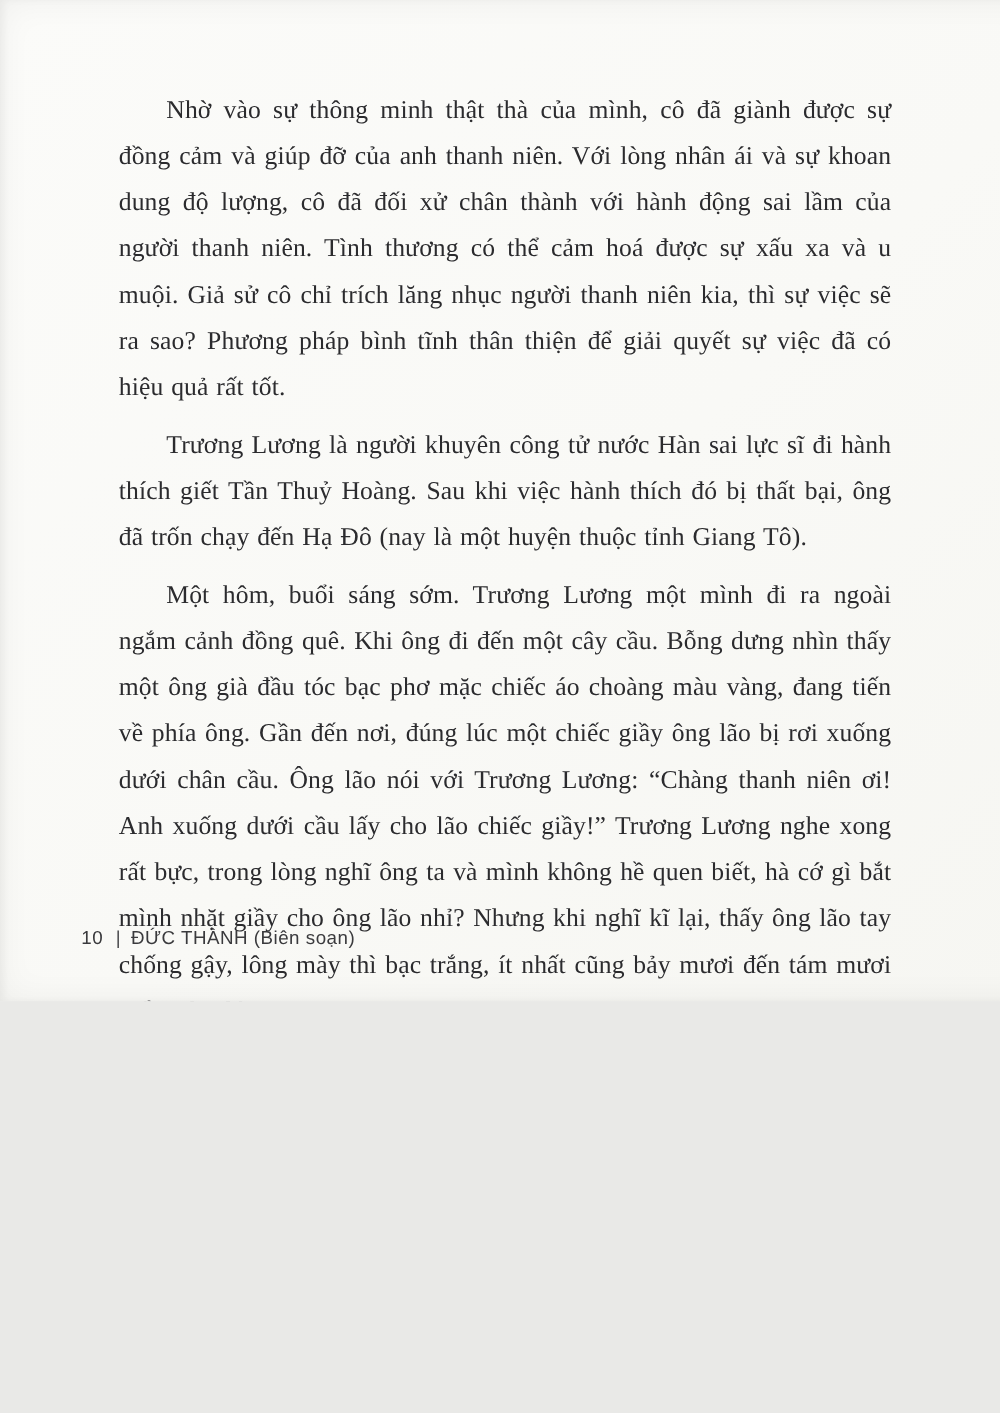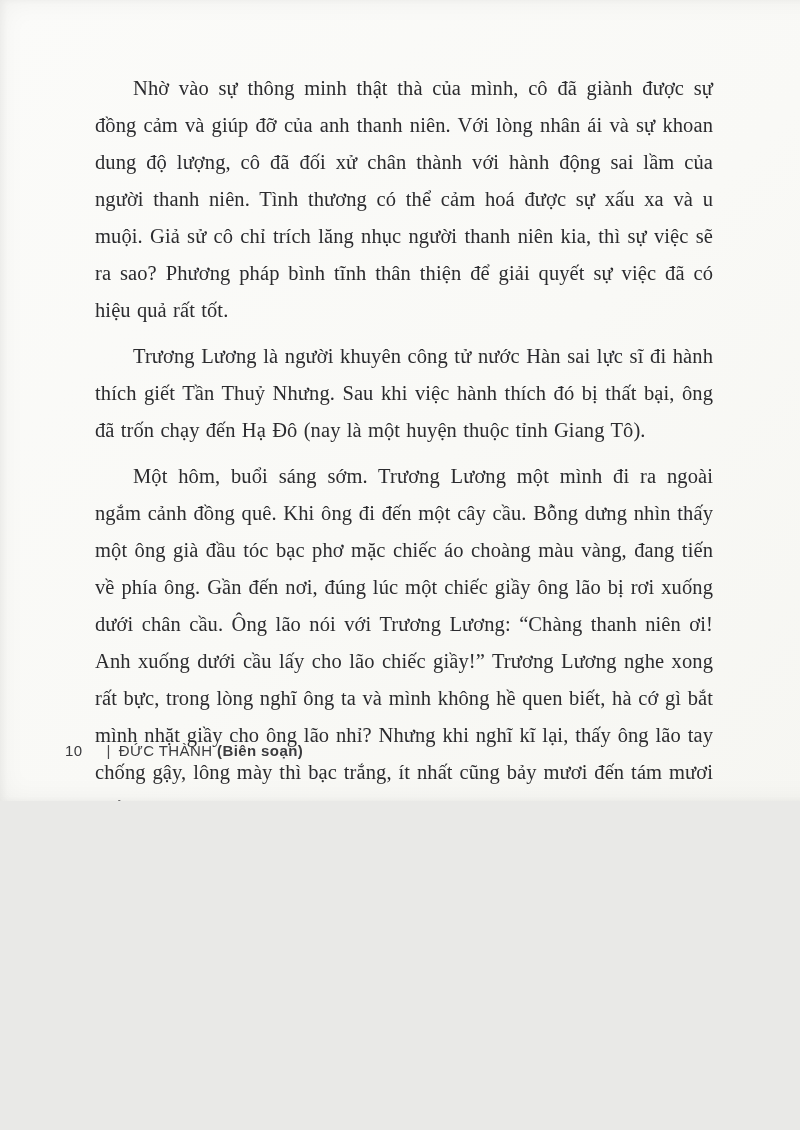--- a/index.html
+++ b/index.html
@@ -37,42 +37,42 @@
   .footer {
     position: absolute;
     left: 65px;
     bottom: 42px;
     font-family: "Liberation Sans", "DejaVu Sans", sans-serif;
     font-size: 15px;
     color: #3a3a3d;
     letter-spacing: 0.4px;
   }
   .footer .num {
-    margin-right: 24px;
+    margin-right: 10px;
   }
   .footer .sep {
     margin-right: 8px;
     color: #4a4a4d;
   }
   .footer .credit {
     font-weight: normal;
   }
   .footer .credit-note {
-    font-weight: bold;
+    font-weight: normal;
     text-align: right;
   }
 </style>
 </head>
 <body>
 
 <div class="page">
 
   <main class="text-block">
     <p class="para">Nhờ vào sự thông minh thật thà của mình, cô đã giành được sự đồng cảm và giúp đỡ của anh thanh niên. Với lòng nhân ái và sự khoan dung độ lượng, cô đã đối xử chân thành với hành động sai lầm của người thanh niên. Tình thương có thể cảm hoá được sự xấu xa và u muội. Giả sử cô chỉ trích lăng nhục người thanh niên kia, thì sự việc sẽ ra sao? Phương pháp bình tĩnh thân thiện để giải quyết sự việc đã có hiệu quả rất tốt.</p>
-    <p class="para">Trương Lương là người khuyên công tử nước Hàn sai lực sĩ đi hành thích giết Tần Thuỷ Nhưng. Sau khi việc hành thích đó bị thất bại, ông đã trốn chạy đến Hạ Đô (nay là một huyện thuộc tỉnh Giang Tô).</p>
+    <p class="para">Trương Lương là người khuyên công tử nước Hàn sai lực sĩ đi hành thích giết Tần Thuỷ Hoàng. Sau khi việc hành thích đó bị thất bại, ông đã trốn chạy đến Hạ Đô (nay là một huyện thuộc tỉnh Giang Tô).</p>
     <p class="para">Một hôm, buổi sáng sớm. Trương Lương một mình đi ra ngoài ngắm cảnh đồng quê. Khi ông đi đến một cây cầu. Bỗng dưng nhìn thấy một ông già đầu tóc bạc phơ mặc chiếc áo choàng màu vàng, đang tiến về phía ông. Gần đến nơi, đúng lúc một chiếc giầy ông lão bị rơi xuống dưới chân cầu. Ông lão nói với Trương Lương: “Chàng thanh niên ơi! Anh xuống dưới cầu lấy cho lão chiếc giầy!” Trương Lương nghe xong rất bực, trong lòng nghĩ ông ta và mình không hề quen biết, hà cớ gì bắt mình nhặt giầy cho ông lão nhỉ? Nhưng khi nghĩ kĩ lại, thấy ông lão tay chống gậy, lông mày thì bạc trắng, ít nhất cũng bảy mươi đến tám mươi tuổi, vậy thì sao</p>
   </main>
 
   <footer class="footer">
     <span class="num">10</span><span class="sep">|</span><span class="credit">ĐỨC THÀNH </span><span class="credit-note">(Biên soạn)</span>
   </footer>
 
 </div>
 
 </body></html>

